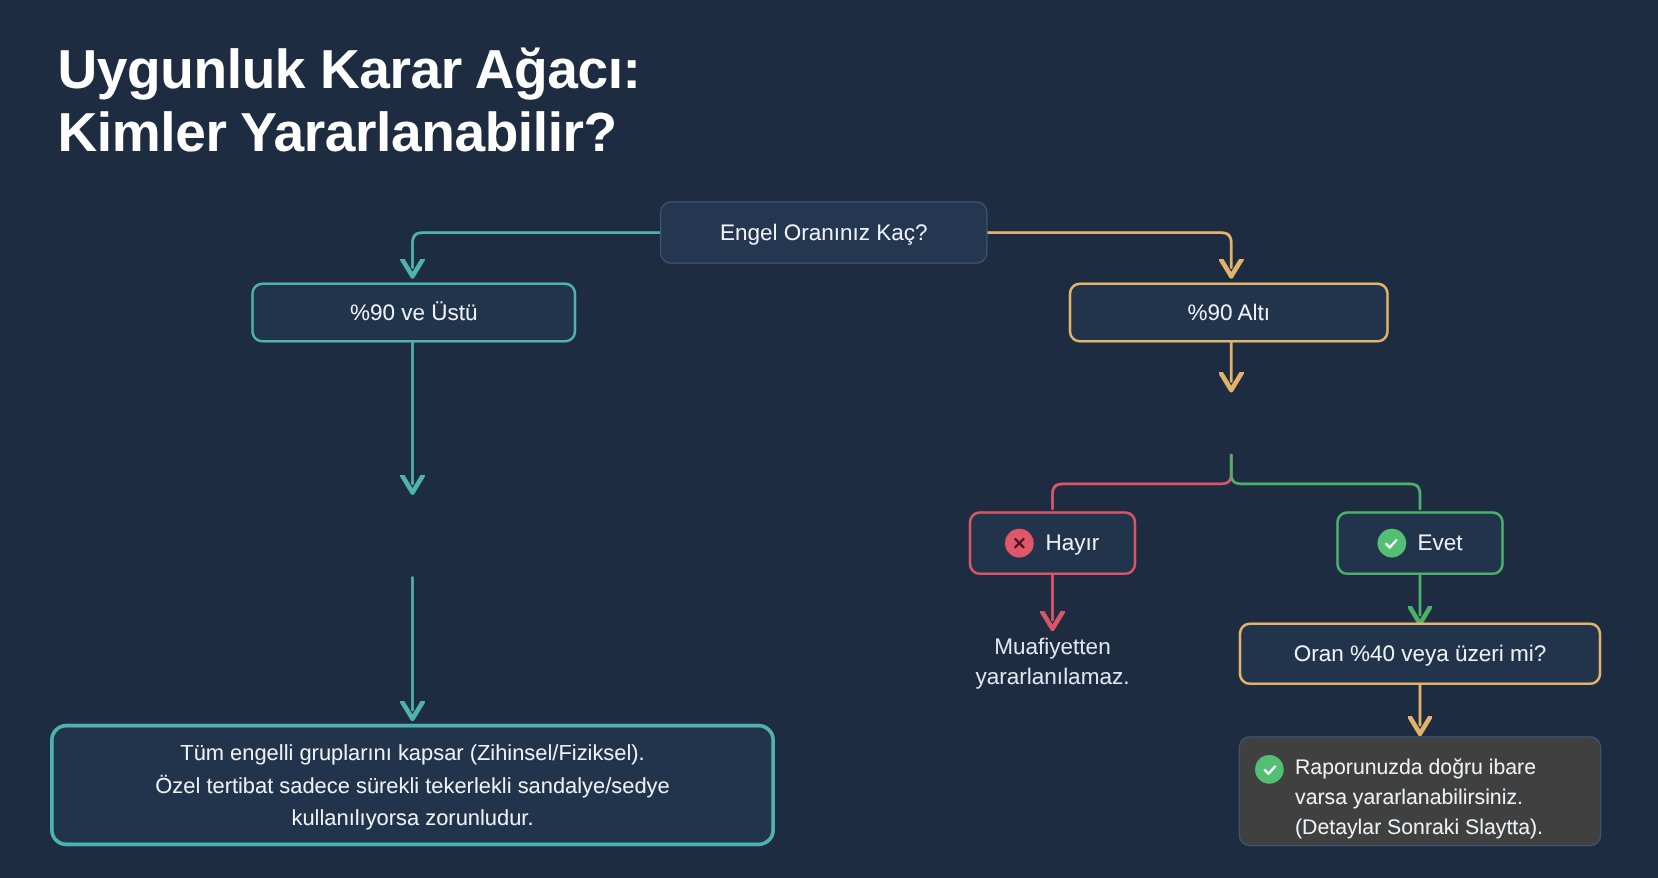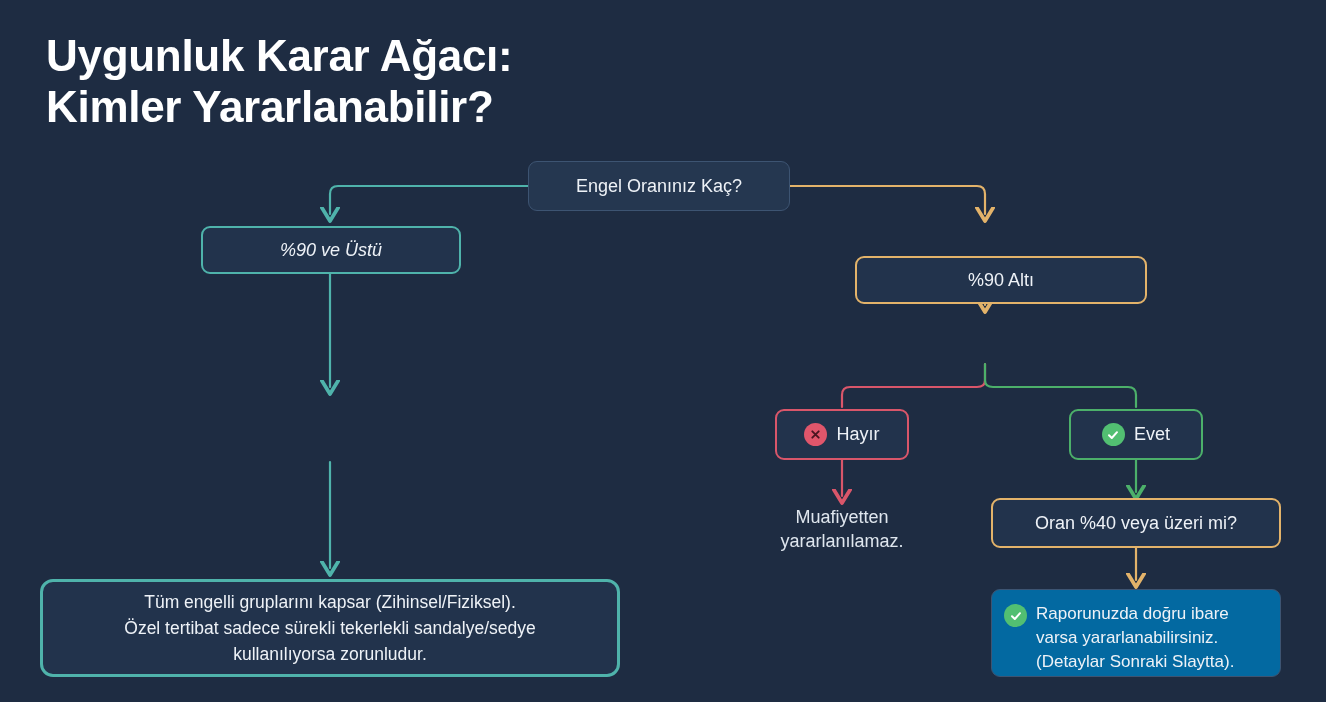--- a/index.html
+++ b/index.html
@@ -67,21 +67,21 @@
     font-size: 17.5px;
     line-height: 1.5;
     background: #22334c;
   }
 
   .node-outcome {
     border: 1.5px solid #3d5472;
     border-radius: 9px;
     font-size: 17px;
     line-height: 1.42;
-    background: #0369a1;
+    background: #404040;
     justify-content: flex-start;
     text-align: left;
     padding: 12px 14px 12px 12px;
     align-items: flex-start;
   }
 
   .plain-text {
     position: absolute;
     color: #dfe6ee;
     font-size: 18px;
@@ -157,32 +157,32 @@
       <path stroke="#4cb06a" d="M1136,460 L1136,492" marker-end="url(#ar-green)"></path>
 
       <path stroke="#e3b36a" d="M1136,548 L1136,580" marker-end="url(#ar-amber)"></path>
     </g>
   </svg>
 
   <div class="node node-root" style="left:528px; top:161px; width:262px; height:50px;text-align:right;">
     <span class="node-label">Engel Oranınız Kaç?</span>
   </div>
 
-  <div class="node node-teal" style="left:201px; top:226px; width:260px; height:48px;font-style:italic;">
+  <div class="node node-teal" style="left:201px; top:226px; width:260px; height:48px;">
     <span class="node-label">%90 ve Üstü</span>
   </div>
 
 
   <div class="node node-teal-strong" style="left:40px; top:579px; width:580px; height:98px;">
     <span class="node-label">Tüm engelli gruplarını kapsar (Zihinsel/Fiziksel).
 Özel tertibat sadece sürekli tekerlekli sandalye/sedye
 kullanılıyorsa zorunludur.</span>
   </div>
 
-  <div class="node node-amber" style="left:855px; top:226px; width:292px; height:48px;margin-top:30px;">
+  <div class="node node-amber" style="left:855px; top:226px; width:256px; height:48px;">
     <span class="node-label">%90 Altı</span>
   </div>
 
 
   <div class="node node-red" style="left:775px; top:409px; width:134px; height:51px;">
     <span class="row-inline">
       <span class="badge badge-red">
         <svg width="13" height="13" viewBox="0 0 13 13">
           <path d="M3.3,3.3 L9.7,9.7 M9.7,3.3 L3.3,9.7" stroke="#4a1520" stroke-width="1.9" stroke-linecap="round" fill="none"></path>
         </svg>

